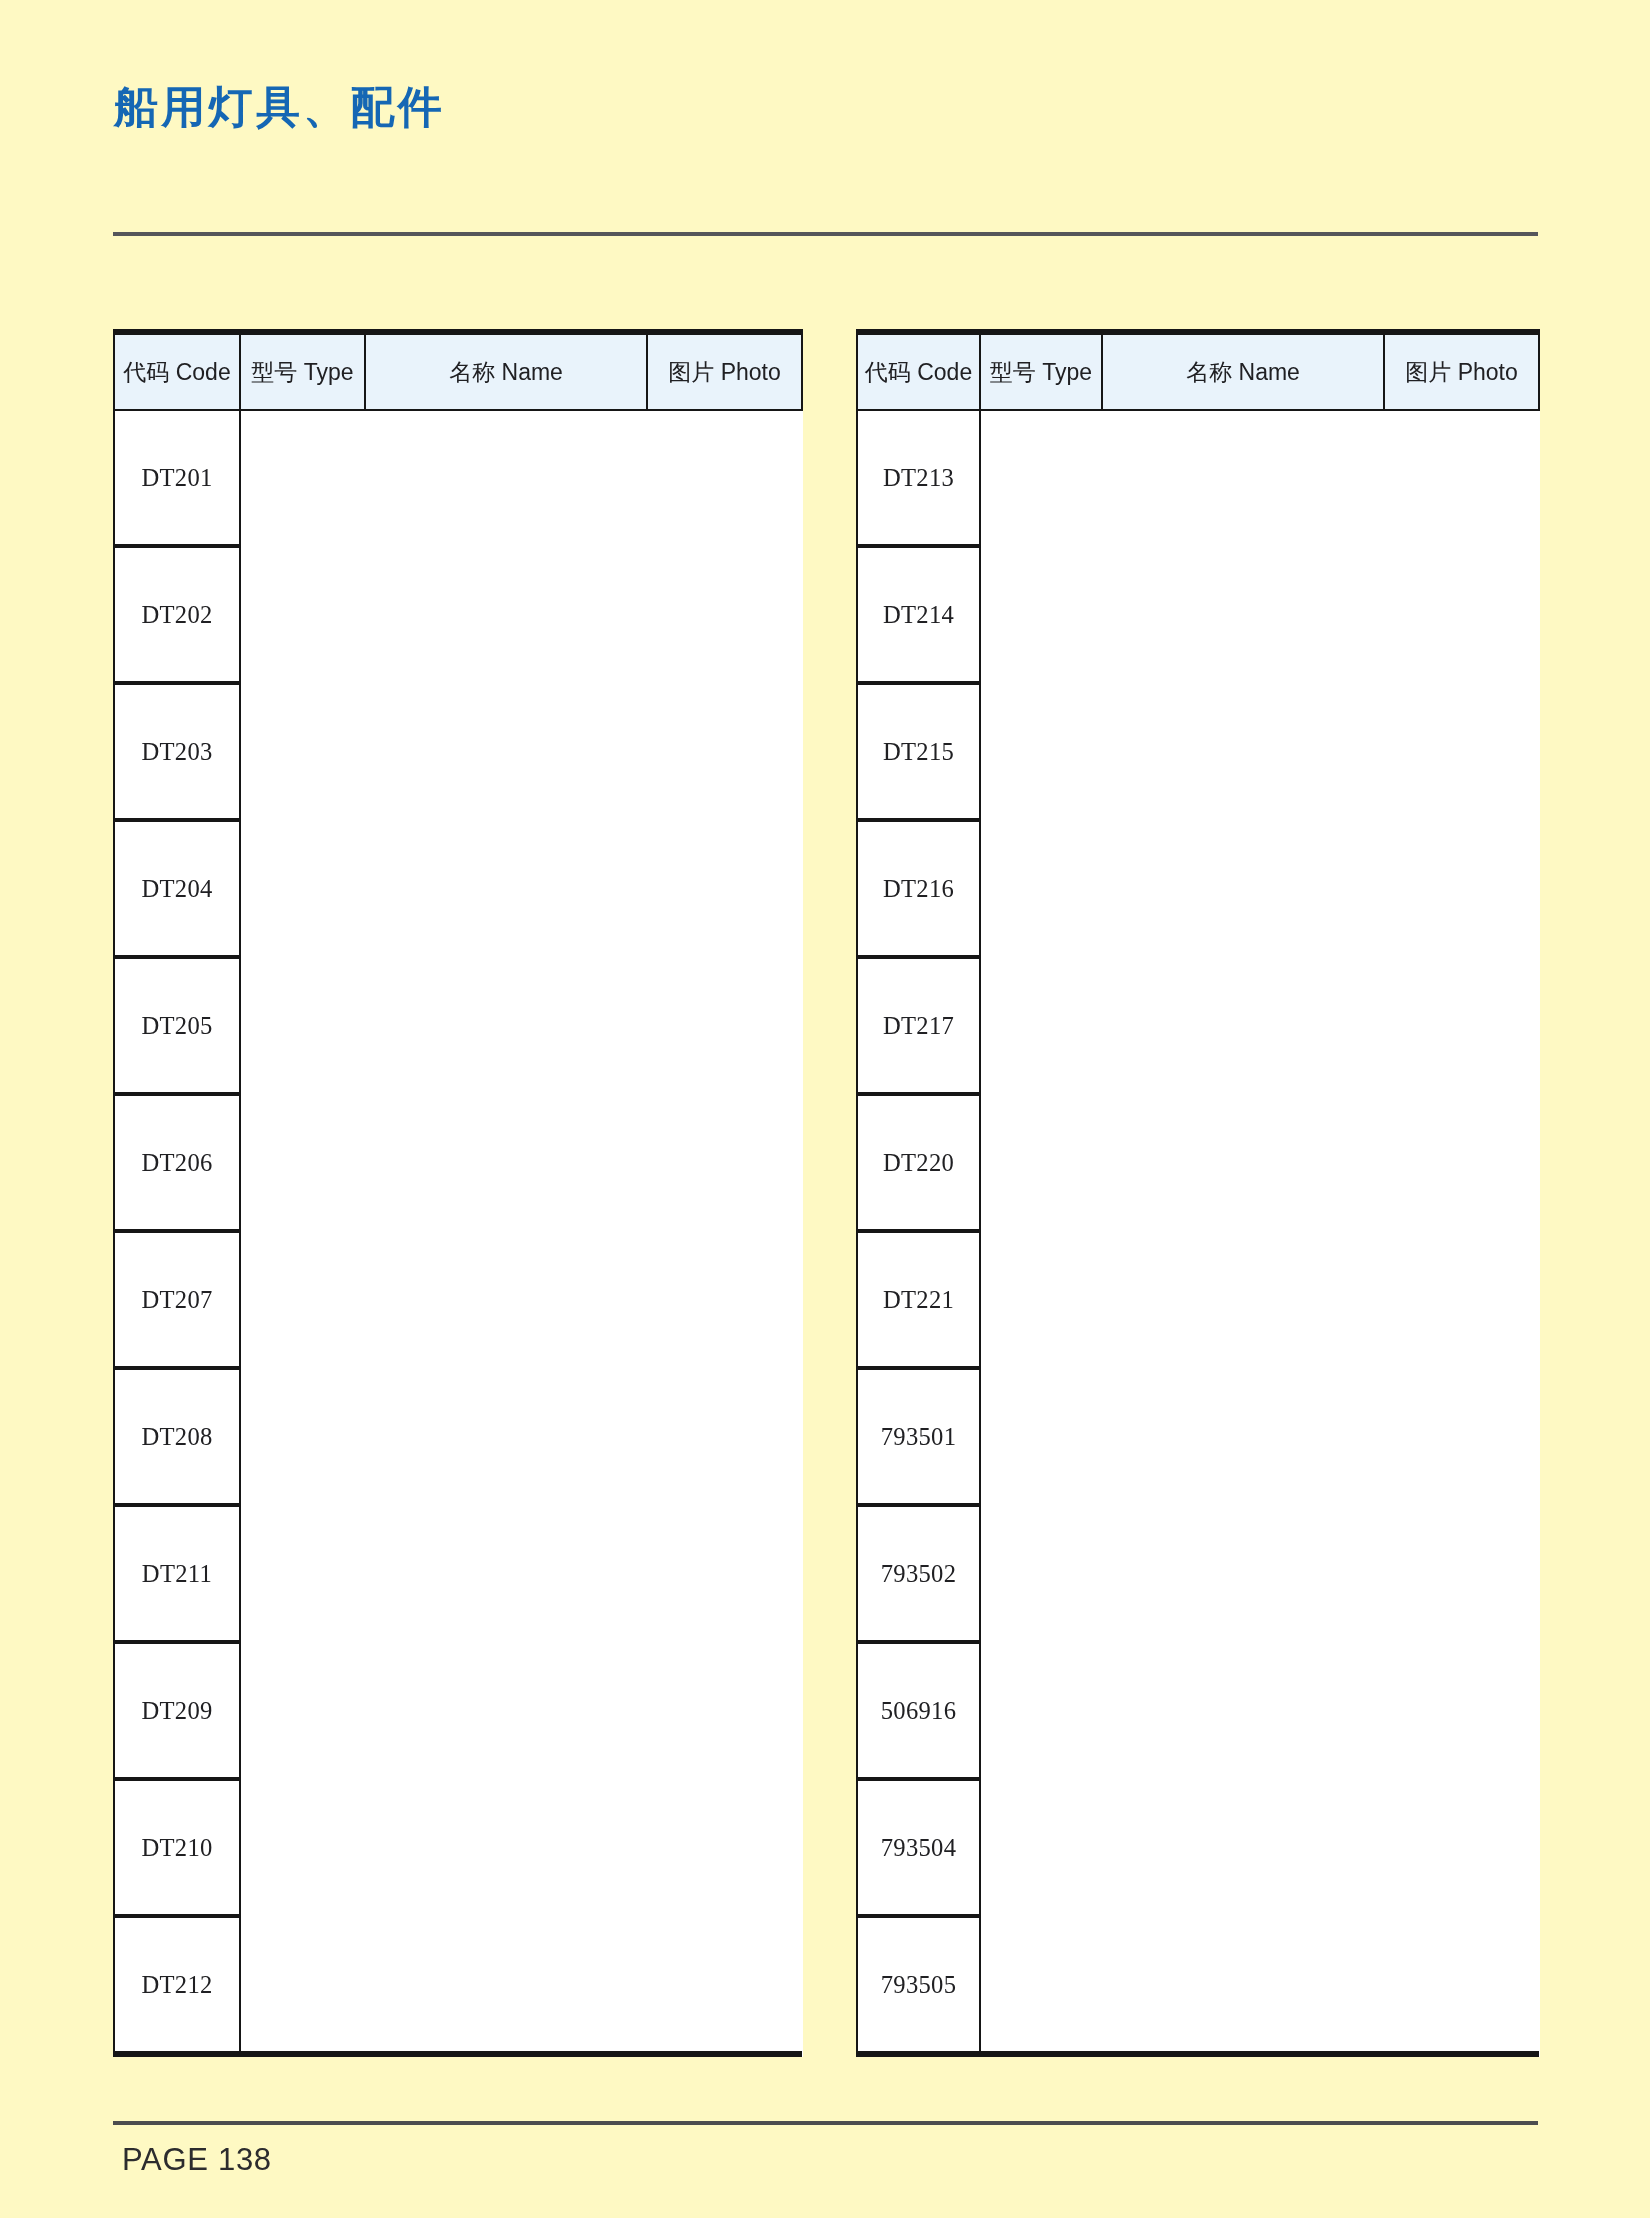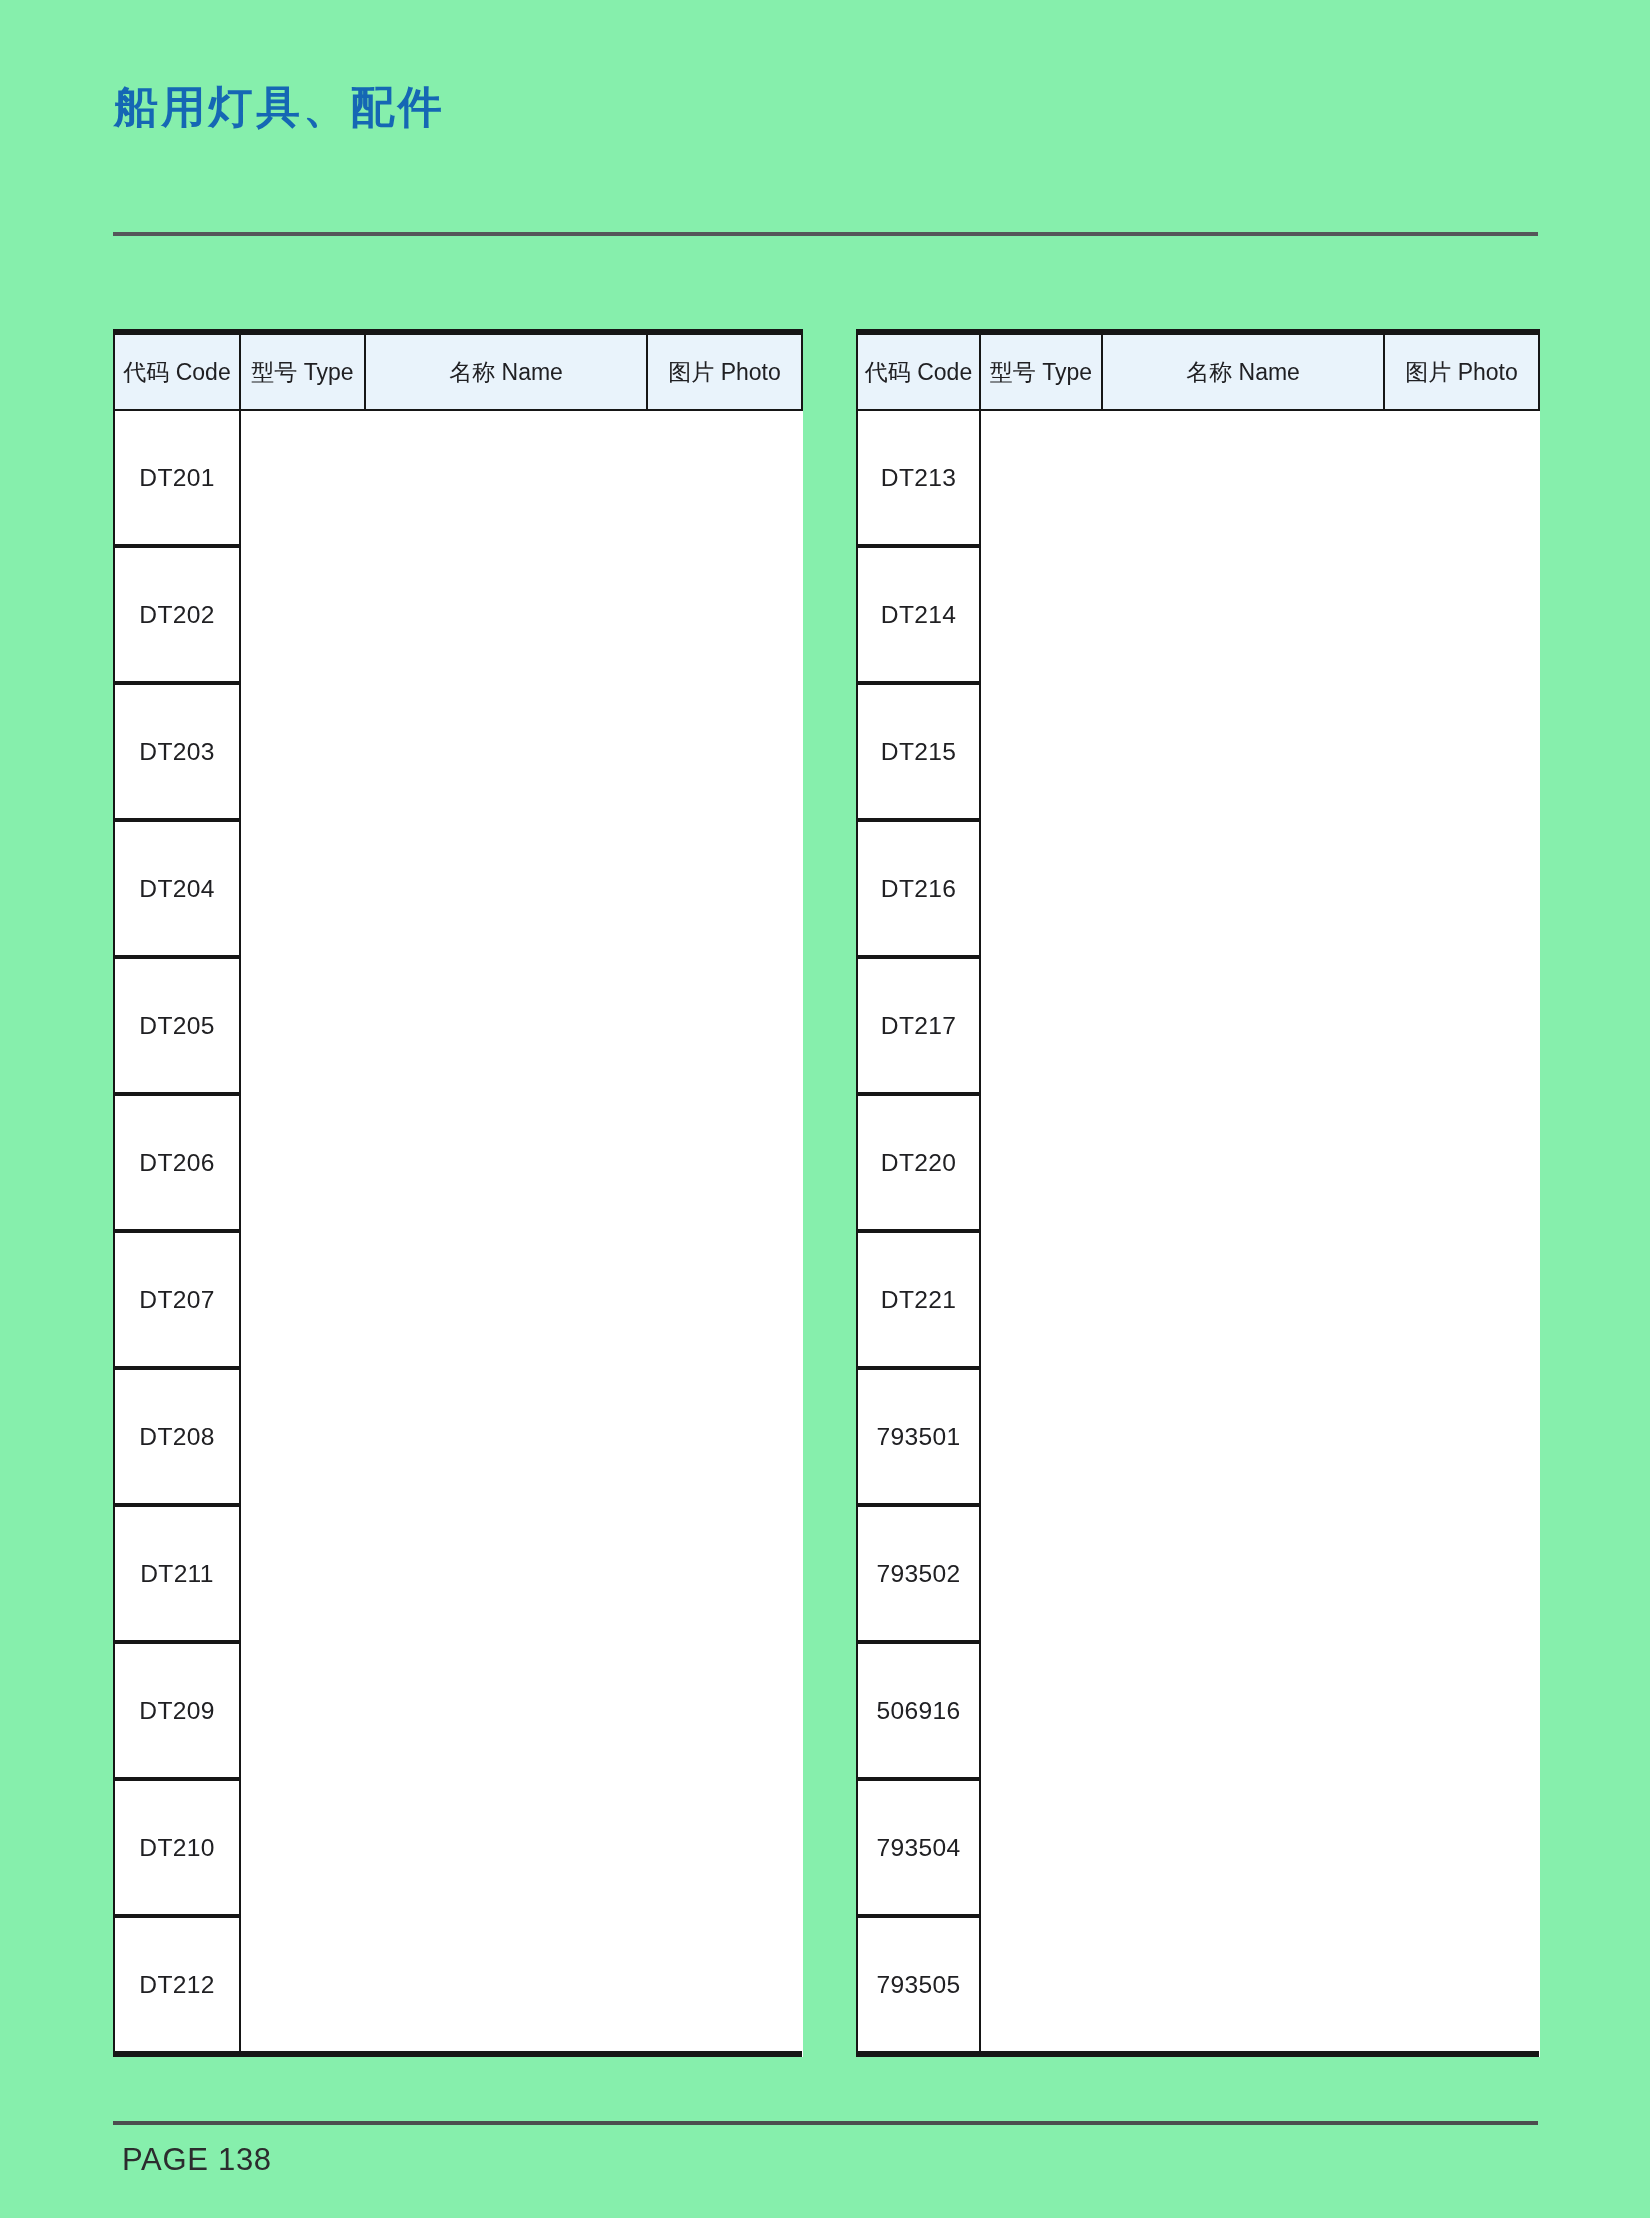--- a/index.html
+++ b/index.html
@@ -3,21 +3,21 @@
 <meta charset="utf-8">
 <style>
   :root{
     --blue:#1567b4;
     --hbg:#e9f3fb;
     --line:#161616;
     --ink:#202023;
   }
   html,body{margin:0;padding:0;background:#ffffff;}
   .page{
-    position:relative;width:1650px;height:2218px;background:#86efac;overflow:hidden;
+    position:relative;width:1650px;height:2218px;background:#fef9c3;overflow:hidden;
     font-family:"Liberation Sans","DejaVu Sans",sans-serif;color:var(--ink);
   }
   .title-cn{
     position:absolute;left:114px;top:82px;
     font-size:44px;font-weight:600;color:var(--blue);letter-spacing:3.3px;line-height:1.15;
   }
   .title-en{
     position:absolute;left:114px;top:164px;
     font-size:24.6px;font-weight:700;color:var(--blue);letter-spacing:0.3px;
   }
@@ -32,21 +32,21 @@
   .parts th,.parts td{
     border-left:2px solid var(--line);border-right:2px solid var(--line);
     text-align:center;vertical-align:middle;padding:0 5.3px;overflow:hidden;
   }
   .parts thead th{
     height:74px;background:var(--hbg);
     font-size:23px;font-weight:500;color:var(--ink);
     border-bottom:2px solid var(--line);
     margin-left:12px;
   }
-  .parts tbody td{height:133px;border-bottom:4.7px solid var(--line);}
+  .parts tbody td{height:133px;border-bottom:4.7px solid var(--line);font-family:Liberation Serif, serif;}
   td.code,td.type{font-size:24.6px;letter-spacing:0.3px;}
 
   .footer-rule{position:absolute;left:113px;top:2121px;width:1425px;height:4px;background:#4c4d4f;}
   .page-number{position:absolute;left:122px;top:2142px;font-size:31px;color:#2c2c2e;letter-spacing:0.7px;}
 </style>
 </head>
 <body>
 
 <div class="page">
 

